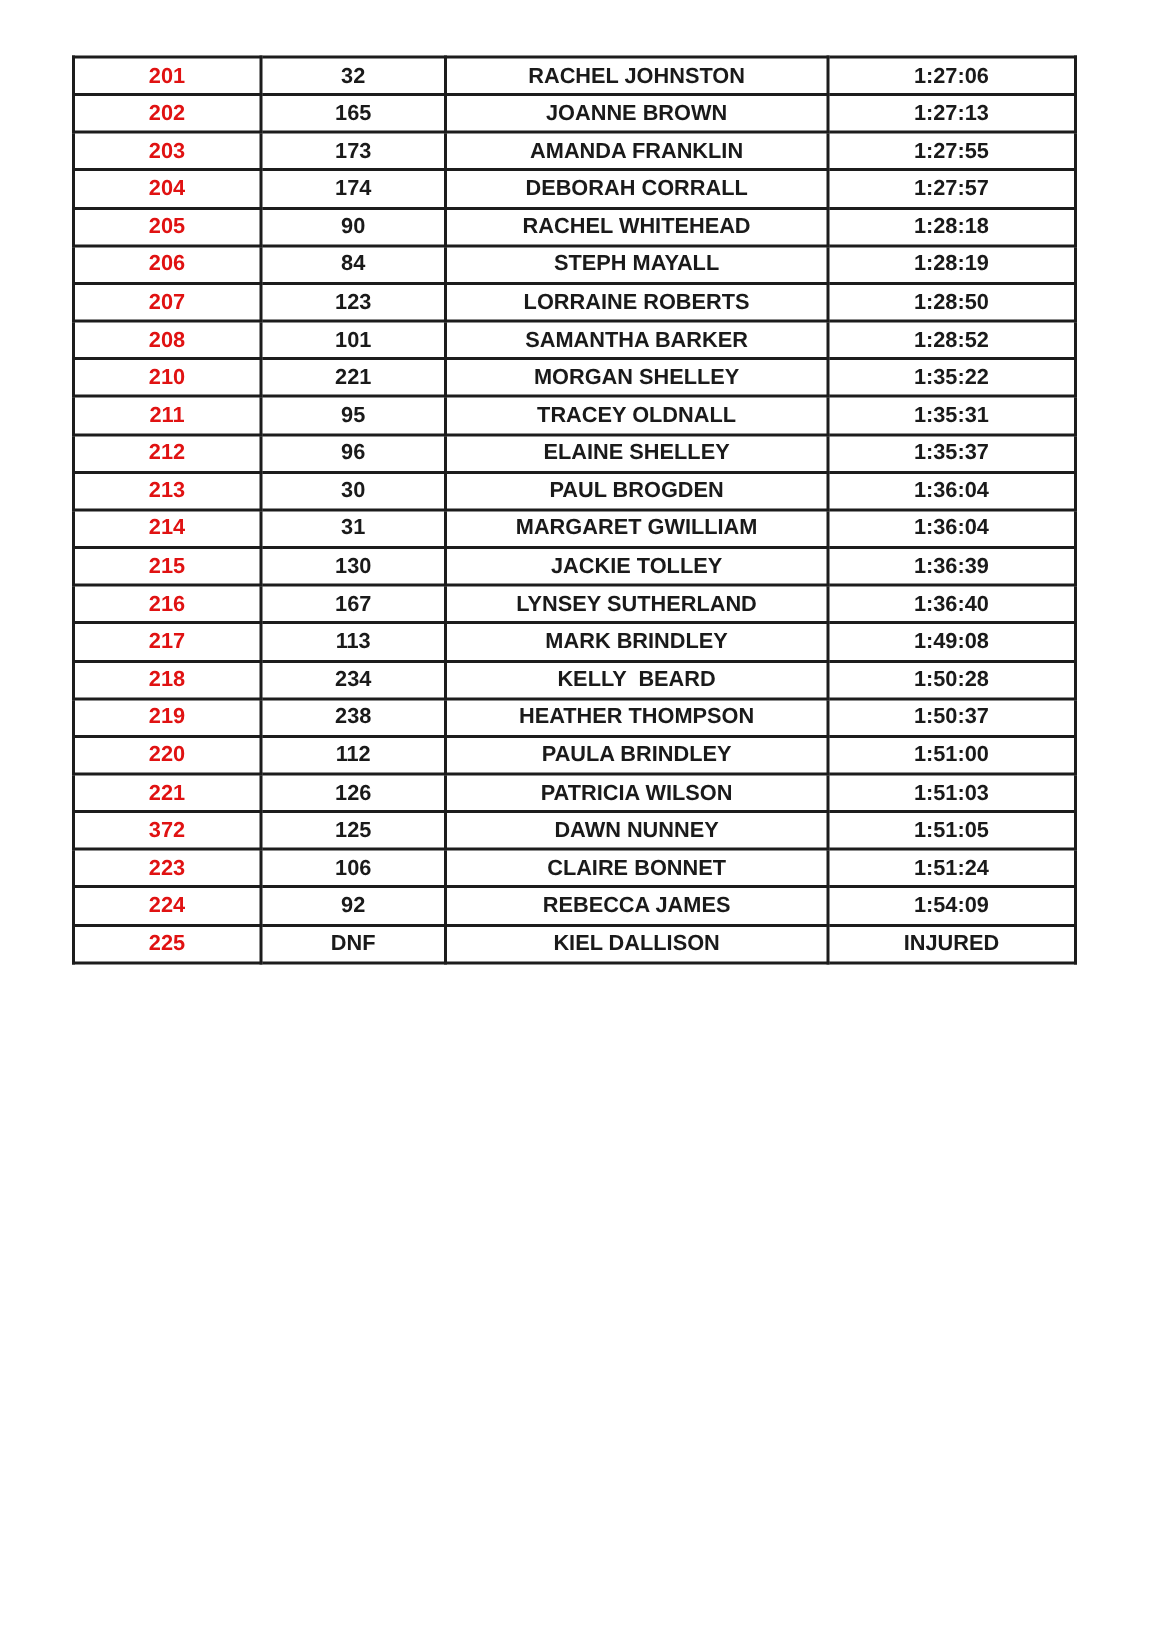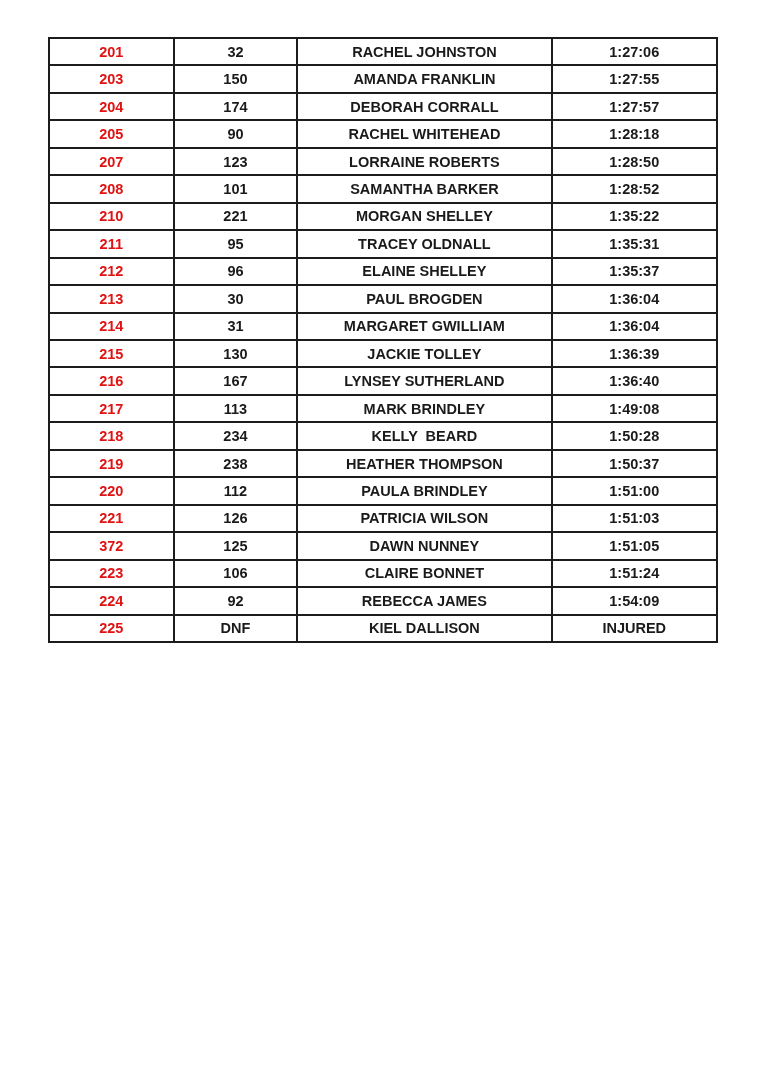--- a/index.html
+++ b/index.html
@@ -59,36 +59,48 @@
       <col class="c-time">
     </colgroup>
     <tbody>
         <tr>
     <td class="pos">201</td>
     <td class="bib">32</td>
     <td class="name">RACHEL JOHNSTON</td>
     <td class="time">1:27:06</td>
   </tr>
         <tr>
+    <td class="pos">202</td>
+    <td class="bib">165</td>
+    <td class="name">JOANNE BROWN</td>
+    <td class="time">1:27:13</td>
+  </tr>
+        <tr>
     <td class="pos">203</td>
-    <td class="bib">150</td>
+    <td class="bib">173</td>
     <td class="name">AMANDA FRANKLIN</td>
     <td class="time">1:27:55</td>
   </tr>
         <tr>
     <td class="pos">204</td>
     <td class="bib">174</td>
     <td class="name">DEBORAH CORRALL</td>
     <td class="time">1:27:57</td>
   </tr>
         <tr>
     <td class="pos">205</td>
     <td class="bib">90</td>
     <td class="name">RACHEL WHITEHEAD</td>
     <td class="time">1:28:18</td>
+  </tr>
+        <tr>
+    <td class="pos">206</td>
+    <td class="bib">84</td>
+    <td class="name">STEPH MAYALL</td>
+    <td class="time">1:28:19</td>
   </tr>
         <tr>
     <td class="pos">207</td>
     <td class="bib">123</td>
     <td class="name">LORRAINE ROBERTS</td>
     <td class="time">1:28:50</td>
   </tr>
         <tr>
     <td class="pos">208</td>
     <td class="bib">101</td>

